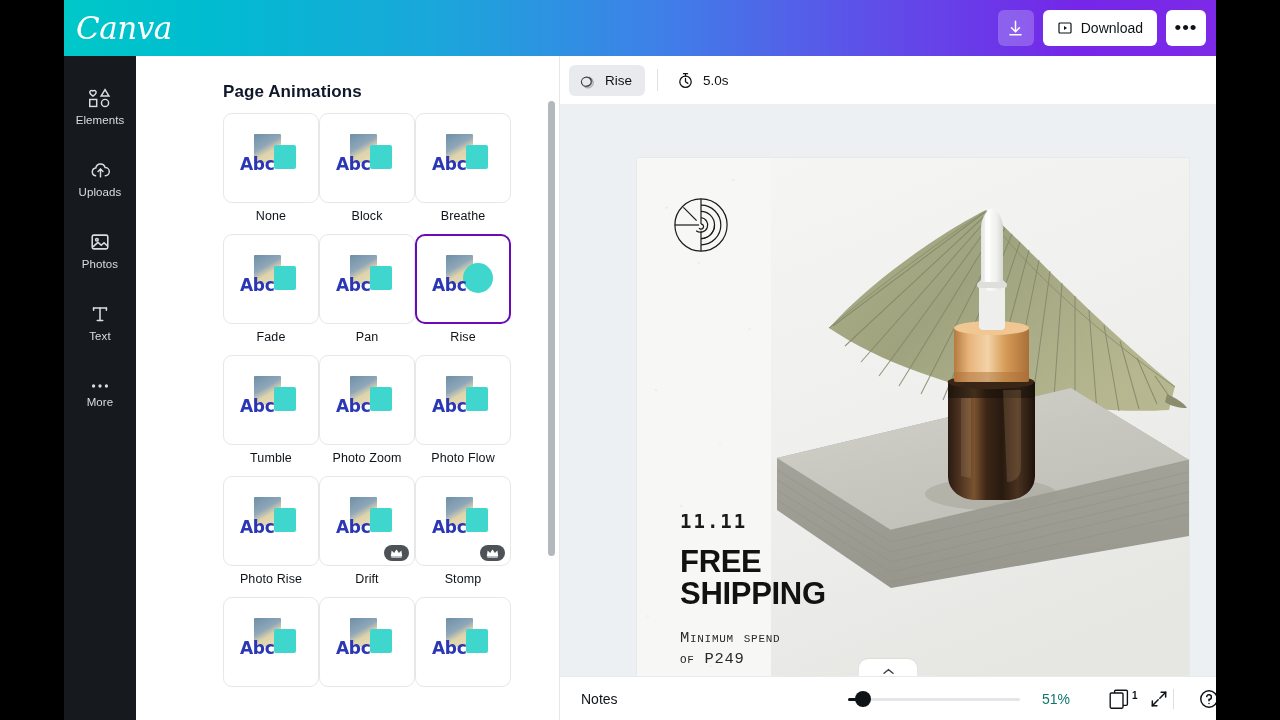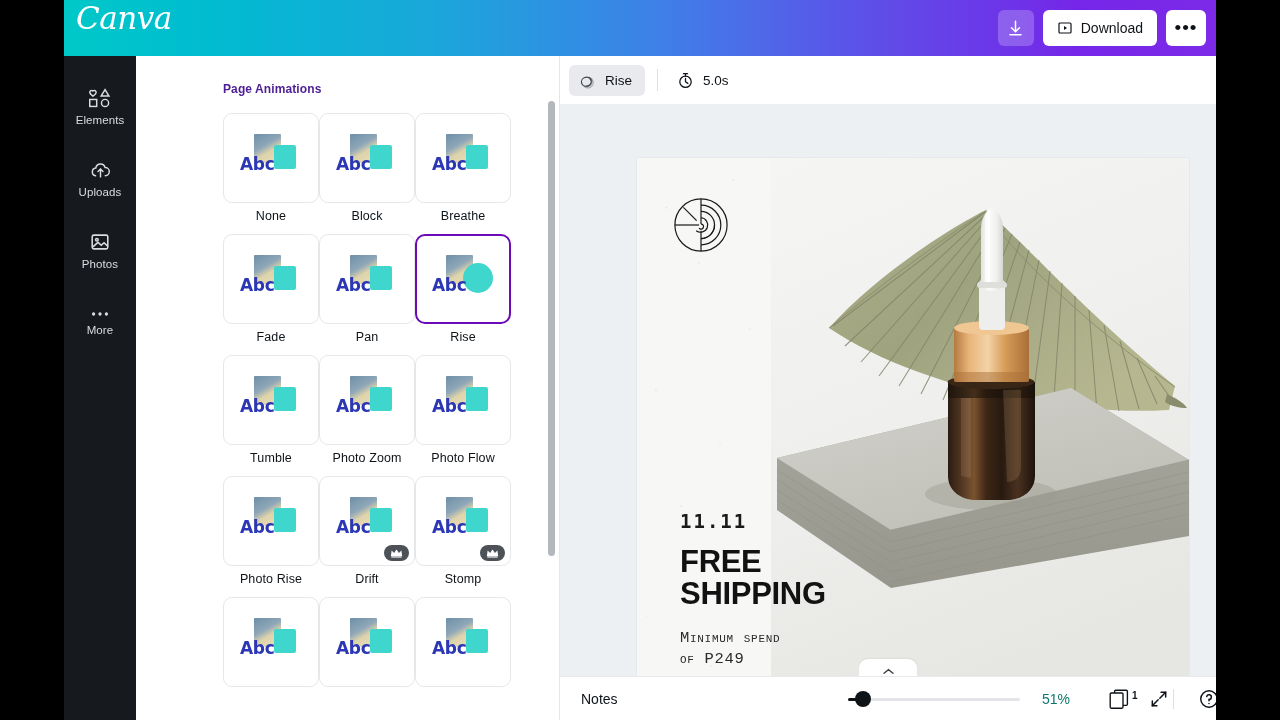--- a/index.html
+++ b/index.html
@@ -13,21 +13,21 @@
     position: absolute; left: 64px; top: 0;
     width: 1152px; height: 720px;
     background: #fff;
     overflow: hidden;
   }
 
   
   #header {
     position: absolute; left: 0; top: 0; width: 1152px; height: 56px;
     background: linear-gradient(90deg,#00c8c8 0%, #00bcd0 12%, #1aa7da 32%, #3f7fe8 52%, #5e4fe8 70%, #7526e8 88%, #7d2ae8 100%);
-    display: flex; 
+    display: flex; align-items: center;
   }
   #canva-logo {
     margin-left: 12px;
     font-family: "DejaVu Serif", serif;
     font-style: italic;
     font-size: 31px;
     color: #fff;
     letter-spacing: -0.5px;
     font-weight: 400;
     user-select: none;
@@ -73,21 +73,21 @@
 
   
   #panel {
     position: absolute; left: 72px; top: 56px;
     width: 424px; height: 664px;
     background: #fff;
     overflow: hidden;
   }
   #panel-title {
     position: absolute; left: 87px; top: 26px;
-    font-size: 12px; font-weight: bold; color: #4c1d95;
+    font-size: 17px; font-weight: bold; color: #0f172a;
     letter-spacing: 0.1px;
   }
   #anim-grid {
     position: absolute; left: 87px; top: 57px;
     width: 312px;
     display: flex; flex-wrap: wrap;
     gap: 11px 0;
   }
   .anim-cell { width: 96px; }
   .anim-thumb {
@@ -350,20 +350,30 @@
 
     <div class="rail-item">
       <svg width="22" height="22" viewBox="0 0 24 24" fill="none" stroke="#d9dde2" stroke-width="1.7">
         <rect x="3.5" y="4.5" width="17" height="15" rx="1.8"></rect>
         <circle cx="8.6" cy="9.6" r="1.4"></circle>
         <path d="M4.2 17.4 L9.8 12.4 L13.4 15.6 L16.4 12.8 L20 16.2"></path>
       </svg>
       <span class="rail-label">Photos</span>
     </div>
 
+    <div class="rail-item">
+      <svg width="22" height="22" viewBox="0 0 24 24" fill="none" stroke="#d9dde2" stroke-width="1.7" stroke-linecap="round">
+        <path d="M5 5.5 H19"></path>
+          <path d="M5 5.5 V8"></path>
+          <path d="M19 5.5 V8"></path>
+        <path d="M12 5.5 V19"></path>
+          <path d="M9 19 H15"></path>
+      </svg>
+      <span class="rail-label">Text</span>
+    </div>
 
     <div class="rail-item">
       <svg width="22" height="10" viewBox="0 0 24 10">
         <circle cx="5" cy="5" r="1.8" fill="#d9dde2"></circle>
         <circle cx="12" cy="5" r="1.8" fill="#d9dde2"></circle>
         <circle cx="19" cy="5" r="1.8" fill="#d9dde2"></circle>
       </svg>
       <span class="rail-label">More</span>
     </div>
   </div>

